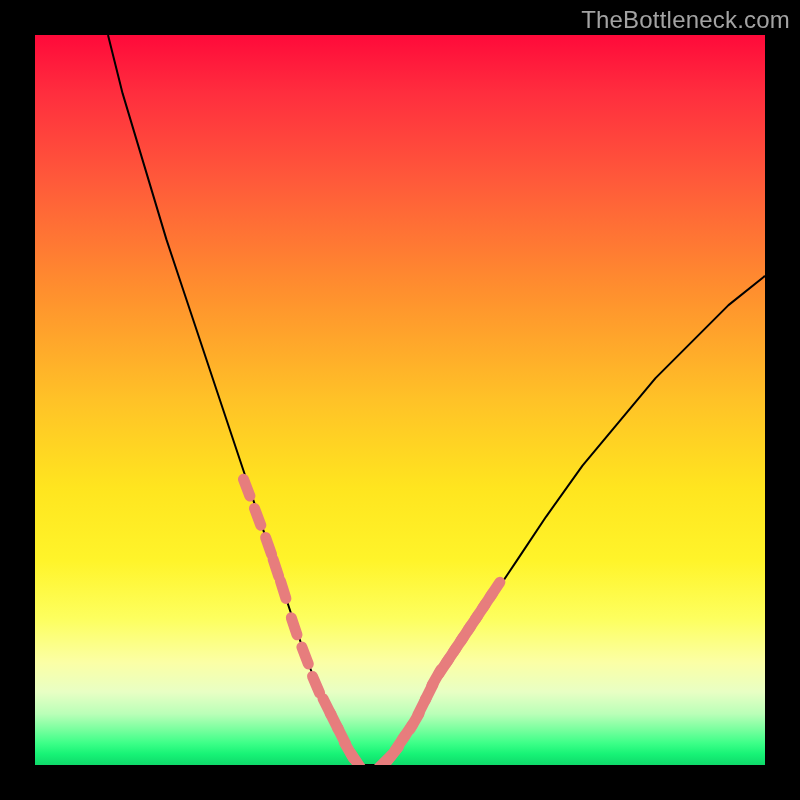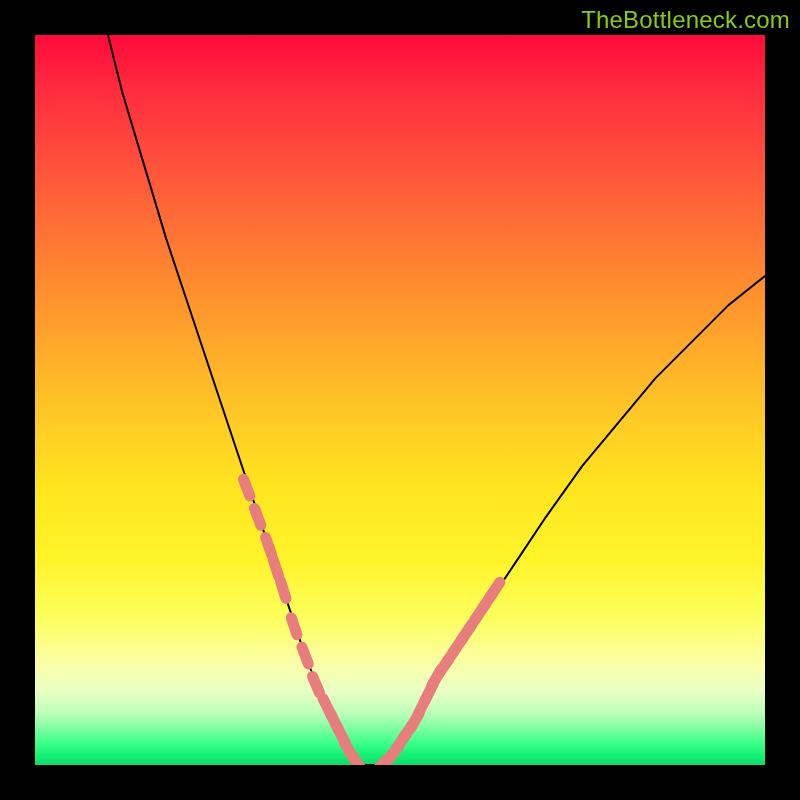--- a/index.html
+++ b/index.html
@@ -44,21 +44,21 @@
       #7dffa0 95%,
       #3dff88 97%,
       #17f376 98.5%,
       #0fd96a 100%
     );
   }
   .watermark {
     position: absolute;
     top: 6px;
     right: 10px;
-    color: #84cc16;
+    color: #a3a3a3;
     font-size: 24px;
     font-weight: 500;
     letter-spacing: 0.2px;
     user-select: none;
   }
   svg.curve {
     position: absolute;
     left: 0; top: 0;
     width: 730px;
     height: 730px;

